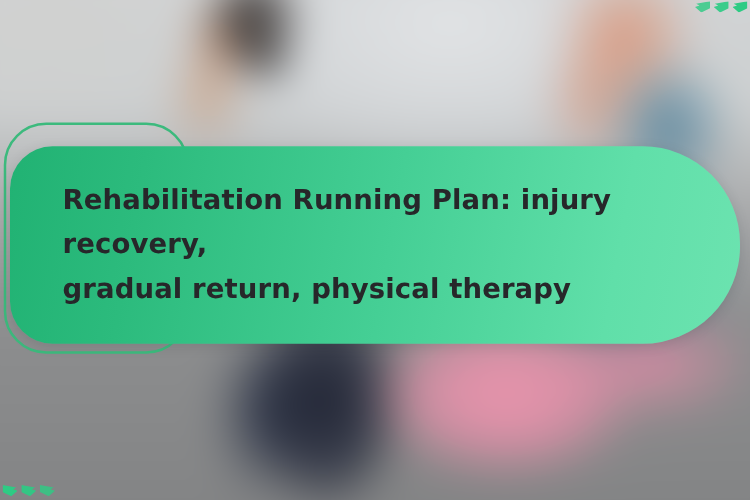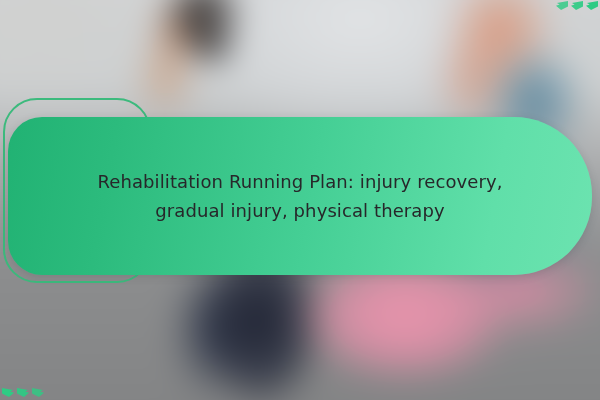--- a/index.html
+++ b/index.html
@@ -81,25 +81,24 @@
     border-radius:34px 78px 78px 34px;
     background:linear-gradient(100deg, #21b273 0%, #2cbb7d 18%, #45cf95 52%, #60dfa9 82%, #6ce3b0 100%);
     display:flex;
     align-items:center;
     justify-content:center;
     box-shadow:0 2px 10px rgba(0,0,0,.10);
   }
 
   .title-text {
     width:500px;
-    text-align:center;
     color:#27272a;
     font-family:"DejaVu Sans", sans-serif;
-    font-size:18px;
-    font-weight:400;
+    font-size:22px;
+    font-weight:700;
     line-height:1.62;
     letter-spacing:.1px;
   }
 </style>
 </head>
 <body>
 
 <div class="banner">
 
   <div class="photo"></div>
@@ -115,17 +114,17 @@
     <span class="leaf l2"></span>
     <span class="leaf l3"></span>
   </div>
 
   <div class="outline-deco"></div>
 
   <div class="title-card">
     <div class="title-text">
       <span>Rehabilitation Running Plan: injury recovery,</span>
       <br>
-      <span>gradual injury, physical therapy</span>
+      <span>gradual return, physical therapy</span>
     </div>
   </div>
 
 </div>
 
 </body></html>

